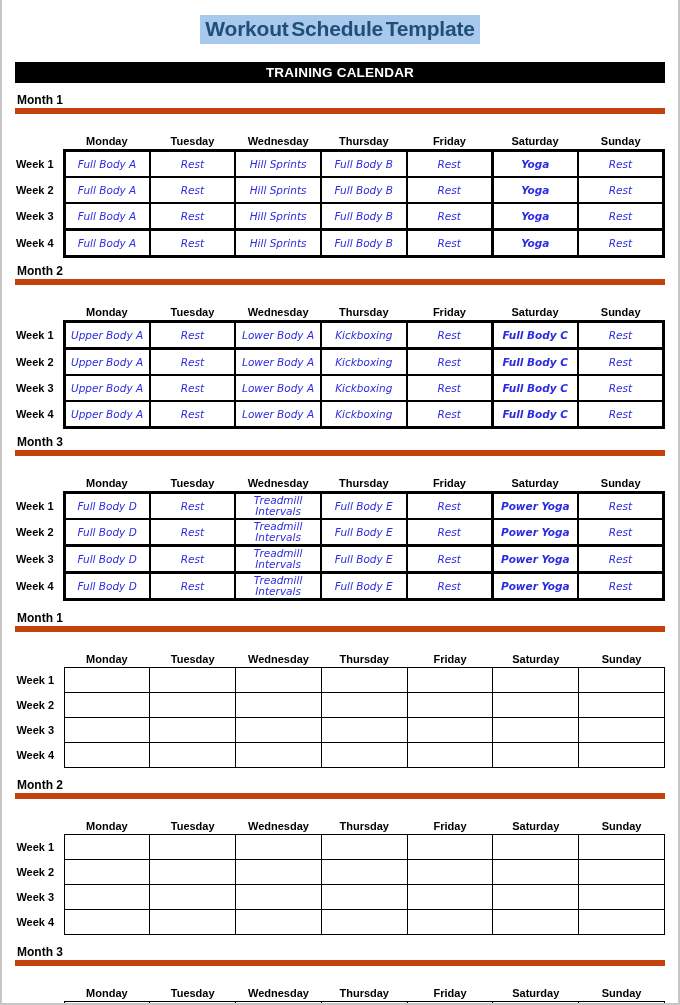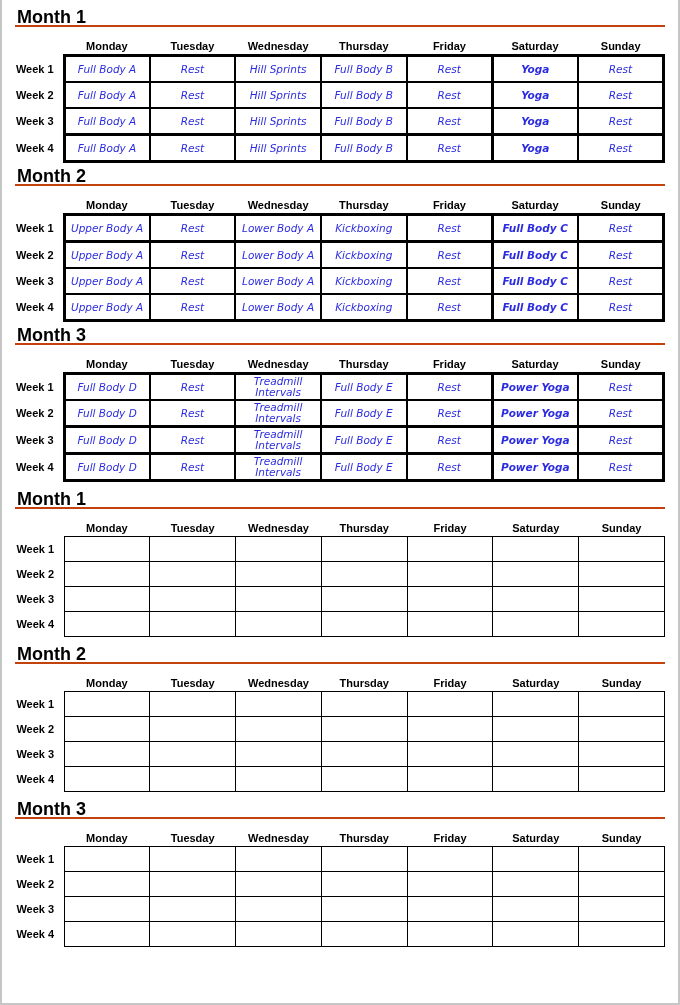--- a/index.html
+++ b/index.html
@@ -12,26 +12,26 @@
   .doc-title{
     display:inline-block;font-size:21px;font-weight:bold;color:var(--title-text,#1f4e79);
     background:var(--title-hl,#a9c9ec);padding:2px 5px 3px;word-spacing:-3px;letter-spacing:-0.2px;
   }
   .banner{
     margin:17px 13px 0;background:var(--banner-bg,#000);color:var(--banner-text,#fff);
     font-weight:bold;font-size:13.5px;text-align:center;height:21px;line-height:21px;letter-spacing:0.2px;
   }
   #months .month{margin:0 13px;}
   .month-heading{
-    margin-top:6px;font-size:18px;font-weight:bold;line-height:14px;
-    border-bottom:2px solid #c2410c;padding:0 0 1px 2px;
+    margin-top:6px;font-size:12px;font-weight:bold;line-height:14px;
+    border-bottom:6px solid #c2410c;padding:0 0 1px 2px;
   }
   .month.empty .month-heading{margin-top:10px;}
   #months .month:first-child .month-heading{margin-top:10px;}
-  table.cal{width:100%;table-layout:fixed;border-collapse:collapse;margin-top:9px;}
+  table.cal{width:100%;table-layout:fixed;border-collapse:collapse;margin-top:17px;}
   .cal th{padding:0;font-size:11px;font-weight:bold;color:#000;}
   .cal thead th{height:16px;vertical-align:bottom;padding-bottom:2px;text-align:center;}
   .cal th.corner{width:49px;}
   .cal tbody th{text-align:center;padding-right:8px;}
   .cal td{
     border:2px solid #000;height:24px;padding:0;text-align:center;vertical-align:middle;
     font-family:"DejaVu Sans",sans-serif;font-style:italic;font-weight:500;
     font-size:10.5px;line-height:11px;color:var(--entry-blue,#2b2be0);
   }
   .month.empty .cal td{border-width:1px;}
@@ -48,20 +48,24 @@
   .e1 td.c3,.e2 td.c3,.e3 td.c3,
   .e1 td.c5,.e2 td.c5,.e3 td.c5{border-left-width:3px;}
   .e1 tr.r2 td,.e1 tr.r4 td{border-top-width:3px;}
   .e2 tr.r3 td{border-top-width:3px;}
   .e3 tr.r2 td{border-top-width:3px;}
 </style>
 </head>
 <body>
 
 <div class="page" style="--entry-blue: #2b2be0; --title-text: #1f4e79; --title-hl: #a9c9ec; --banner-bg: #000000; --banner-text: #ffffff;">
+  <div class="title-row">
+    <span class="doc-title">Workout Schedule Template</span>
+  </div>
+  <div class="banner">TRAINING CALENDAR</div>
   <div id="months">
       <section class="month">
         <div class="month-heading">Month 1</div>
         <table class="cal f1">
           <thead>
             <tr>
               <th class="corner"></th>
               <th class="day">Monday</th>
               <th class="day">Tuesday</th>
               <th class="day">Wednesday</th>

